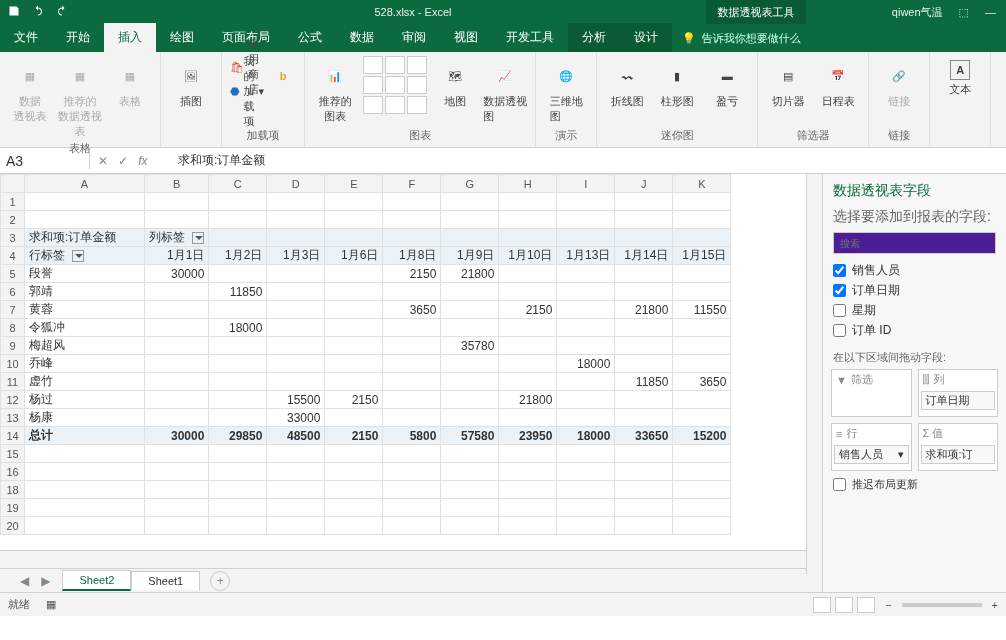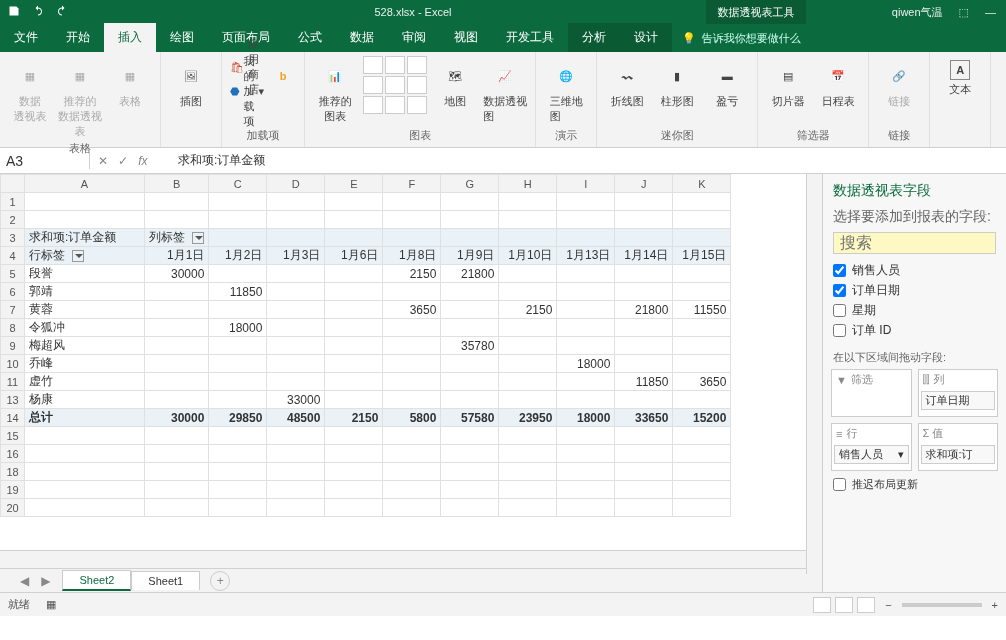--- a/index.html
+++ b/index.html
@@ -62,21 +62,21 @@
 .hscroll { height: 18px; background: #f3f3f3; border-top: 1px solid #d0d0d0; display: flex; align-items: center; }
 .vscroll { position: absolute; right: 0; top: 0; bottom: 18px; width: 16px; background: #f3f3f3; border-left: 1px solid #d0d0d0; }
 .sheet-tabs { height: 24px; background: #f3f3f3; border-top: 1px solid #d0d0d0; display: flex; align-items: center; padding-left: 20px; gap: 0; }
 .sheet-tab { padding: 3px 16px; border: 1px solid #ccc; border-bottom: none; background: #fff; font-size: 11px; cursor: pointer; }
 .sheet-tab.active { border-bottom: 2px solid #0b6a3e; color: #0b6a3e; }
 .add-sheet { width: 20px; height: 20px; border: 1px solid #ccc; border-radius: 10px; margin-left: 10px; text-align: center; line-height: 18px; color: #888; cursor: pointer; }
 
 
 .fp-title { padding: 8px 10px; font-size: 14px; color: #0b6a3e; }
 .fp-sub { padding: 0 10px 6px 10px; font-size: 14px; color: #666; }
-.fp-search { margin: 0 10px 6px 10px; border: 1px solid #ccc; height: 22px; padding: 0 6px; font-size: 16px; color: #888; background: #fef9c3; }
+.fp-search { margin: 0 10px 6px 10px; border: 1px solid #ccc; height: 22px; padding: 0 6px; font-size: 10px; color: #888; background: #4c1d95; }
 .fp-list { padding: 0 10px; font-size: 12px; overflow: hidden; }
 .fp-item { display: flex; align-items: center; gap: 6px; height: 20px; }
 .fp-item input { width: 13px; height: 13px; }
 .fp-areas-label { padding: 10px 10px 4px 10px; font-size: 11px; color: #666; }
 .fp-areas { display: grid; grid-template-columns: 1fr 1fr; gap: 6px; padding: 0 8px; }
 .fp-area { border: 1px solid #ccc; background: #fff; min-height: 48px; font-size: 11px; }
 .fp-area-head { color: #888; padding: 2px 4px; display: flex; align-items: center; gap: 4px; }
 .fp-area-body { padding: 2px; }
 .fp-chip { border: 1px solid #ccc; background: #f8f8f8; padding: 1px 4px; display: flex; align-items: center; justify-content: space-between; }
 .fp-defer { padding: 6px 10px; font-size: 11px; display: flex; align-items: center; gap: 6px; }
@@ -459,20 +459,34 @@
               <td class=""></td>
               <td class=""></td>
               <td class=""></td>
               <td class=""></td>
               <td class=""></td>
               <td class=""></td>
               <td class="">11850</td>
               <td class="">3650</td>
             </tr>
             <tr>
+              <th class="rowhead">12</th>
+              <td class="label-cell">杨过</td>
+              <td class=""></td>
+              <td class=""></td>
+              <td class="">15500</td>
+              <td class="">2150</td>
+              <td class=""></td>
+              <td class=""></td>
+              <td class="">21800</td>
+              <td class=""></td>
+              <td class=""></td>
+              <td class=""></td>
+            </tr>
+            <tr>
               <th class="rowhead">13</th>
               <td class="label-cell">杨康</td>
               <td class=""></td>
               <td class=""></td>
               <td class="">33000</td>
               <td class=""></td>
               <td class=""></td>
               <td class=""></td>
               <td class=""></td>
               <td class=""></td>

